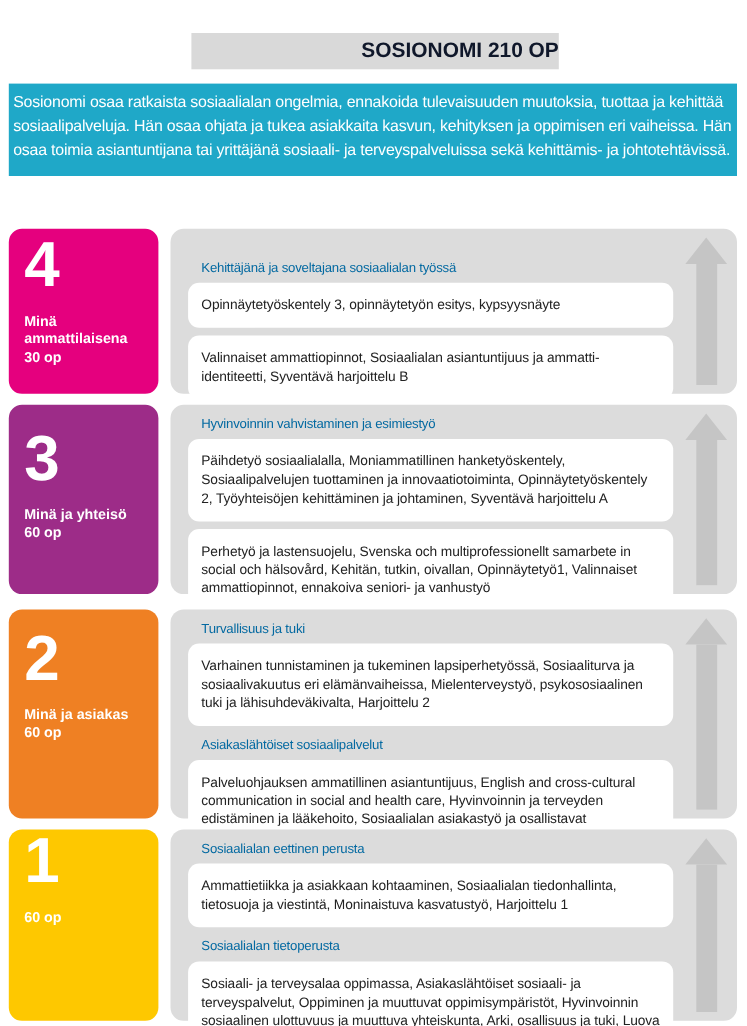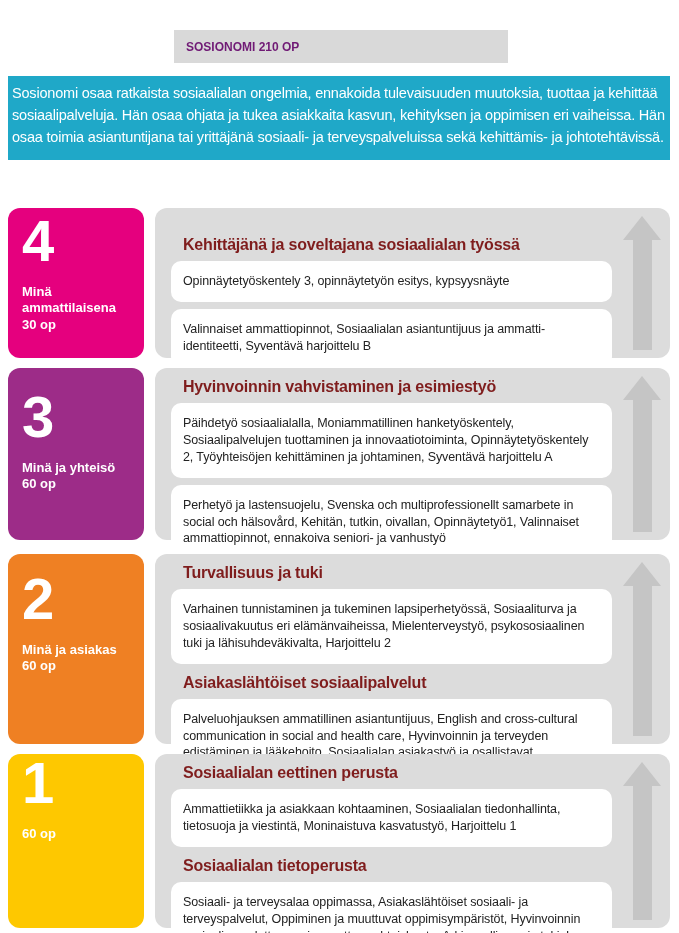--- a/index.html
+++ b/index.html
@@ -3,21 +3,21 @@
 <meta charset="utf-8">
 <style>
   * { margin: 0; padding: 0; box-sizing: border-box; }
   html, body { background: #ffffff; }
   body { font-family: "Liberation Sans", "DejaVu Sans", sans-serif; }
   .page { position: relative; width: 679px; height: 933px; background: #ffffff; overflow: hidden; }
 
   .title-box {
     position: absolute; left: 174px; top: 30px; width: 334px; height: 33px;
     display: flex; align-items: center; padding-left: 12px;
-    font-size: 12px; font-weight: bold; color: #701a75;
+    font-size: 19px; font-weight: bold; color: #0f172a; justify-content: flex-end;
   }
 
   .intro-box {
     position: absolute; left: 8px; top: 76px; width: 662px; height: 84px;
     color: #ffffff; font-size: 14.5px; line-height: 1.5;
     padding: 7px 4px; letter-spacing: -0.2px;
   }
 
   .section { position: absolute; left: 8px; width: 662px; display: flex; }
   .s4 { top: 208px; height: 150px; }
@@ -35,21 +35,21 @@
   .s2 .level-block { padding-top: 16px; }
   .s1 .level-block { padding-top: 0; }
 
   .panel {
     margin-left: 11px; flex: 1; background: #dcdcdc; border-radius: 12px;
     position: relative; padding: 6px 58px 8px 16px;
   }
   .s4 .panel { padding-top: 24px; }
 
   .group-heading {
-    font-size: 16px; font-weight: bold; color: #7f1d1d;
+    font-size: 12px; font-weight: normal; color: #0369a1;
     margin: 4px 0 2px 12px; letter-spacing: -0.2px;
   }
   .course-box {
     background: #ffffff; border-radius: 10px; padding: 12px 12px;
     font-size: 12.5px; color: #222; line-height: 1.35; margin-top: 7px;
     letter-spacing: -0.1px;
   }
   .course-box + .group-heading { margin-top: 10px; }
 
   .arrow {

